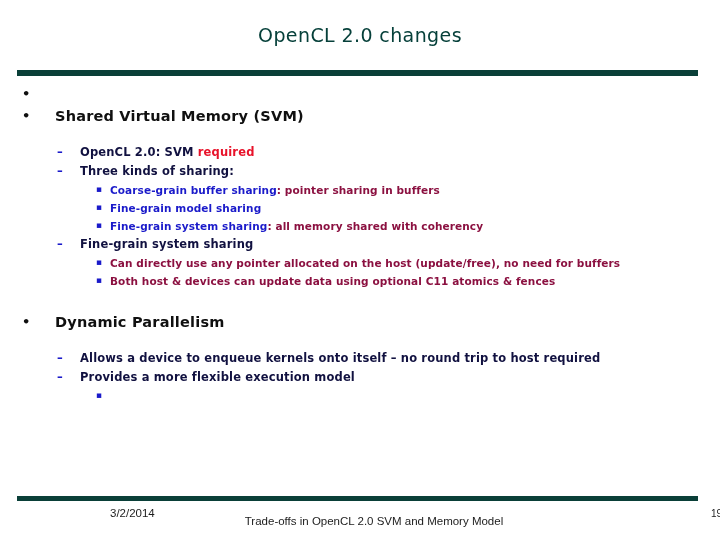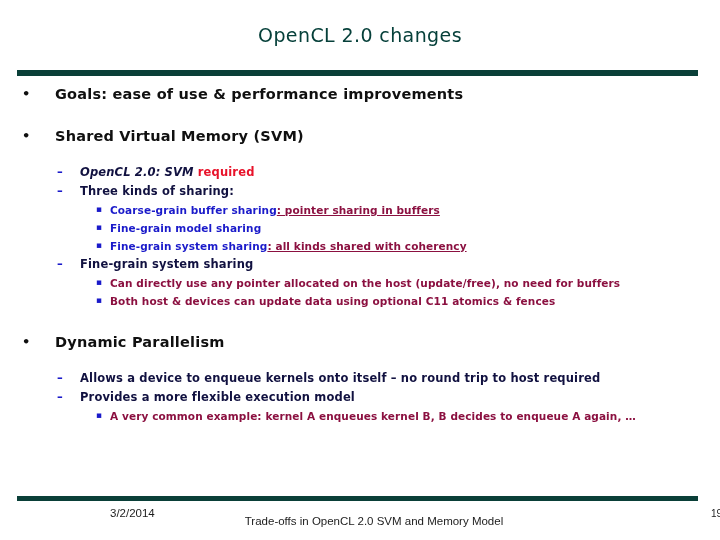--- a/index.html
+++ b/index.html
@@ -109,23 +109,23 @@
     top: -1px;
     font-size: 9px;
     font-weight: bold;
     color: #1a1aca;
   }
 
   .sp-8  { height: 17px; }
   .sp-14 { height: 22px; }
 
   .c-blue   { color: #1a1aca; text-align: center; }
-  .c-maroon { color: #8b1040; text-decoration: underline; }
+  .c-maroon { color: #8b1040; }
   .c-red    { color: #e8122a; text-align: right; }
-  .c-navy   { color: #111140; font-style: italic; }
+  .c-navy   { color: #111140; }
 
   
   .footer {
     position: absolute;
     top: 507px;
     left: 0;
     width: 720px;
     height: 26px;
     font-family: Liberation Sans, sans-serif;
     font-size: 11.5px;
@@ -161,21 +161,20 @@
 <div class="slide">
 
   <div class="title">OpenCL 2.0 changes</div>
 
   <div class="rule rule-top"></div>
 
   <div class="body">
 
     <div class="lvl1">
       <span class="mk">•</span>
-      <span>Goals: ease of use &amp; performance improvements</span>
     </div>
 
     <div class="sp-14"></div>
 
     <div class="lvl1">
       <span class="mk">•</span>
       <span>Shared Virtual Memory (SVM)</span>
     </div>
 
     <div class="sp-8"></div>
@@ -195,21 +194,21 @@
       <span class="c-blue">Coarse-grain buffer sharing</span><span class="c-maroon">: pointer sharing in buffers</span>
     </div>
 
     <div class="lvl3">
       <span class="mk">▪</span>
       <span class="c-blue">Fine-grain model sharing</span>
     </div>
 
     <div class="lvl3">
       <span class="mk">▪</span>
-      <span class="c-blue">Fine-grain system sharing</span><span class="c-maroon">: all kinds shared with coherency</span>
+      <span class="c-blue">Fine-grain system sharing</span><span class="c-maroon">: all memory shared with coherency</span>
     </div>
 
     <div class="lvl2">
       <span class="mk">–</span>
       <span>Fine-grain system sharing</span>
     </div>
 
     <div class="lvl3">
       <span class="mk">▪</span>
       <span>Can directly use any pointer allocated on the host (update/free), no need for buffers</span>
@@ -234,21 +233,20 @@
       <span>Allows a device to enqueue kernels onto itself – no round trip to host required</span>
     </div>
 
     <div class="lvl2">
       <span class="mk">–</span>
       <span>Provides a more flexible execution model</span>
     </div>
 
     <div class="lvl3">
       <span class="mk">▪</span>
-      <span>A very common example: kernel A enqueues kernel B, B decides to enqueue A again, …</span>
     </div>
 
   </div>
 
   <div class="rule rule-bottom"></div>
 
   <div class="footer">
     <div class="footer-date">3/2/2014</div>
     <div class="footer-center">Trade-offs in OpenCL 2.0 SVM and Memory Model</div>
     <div class="footer-page">19</div>

